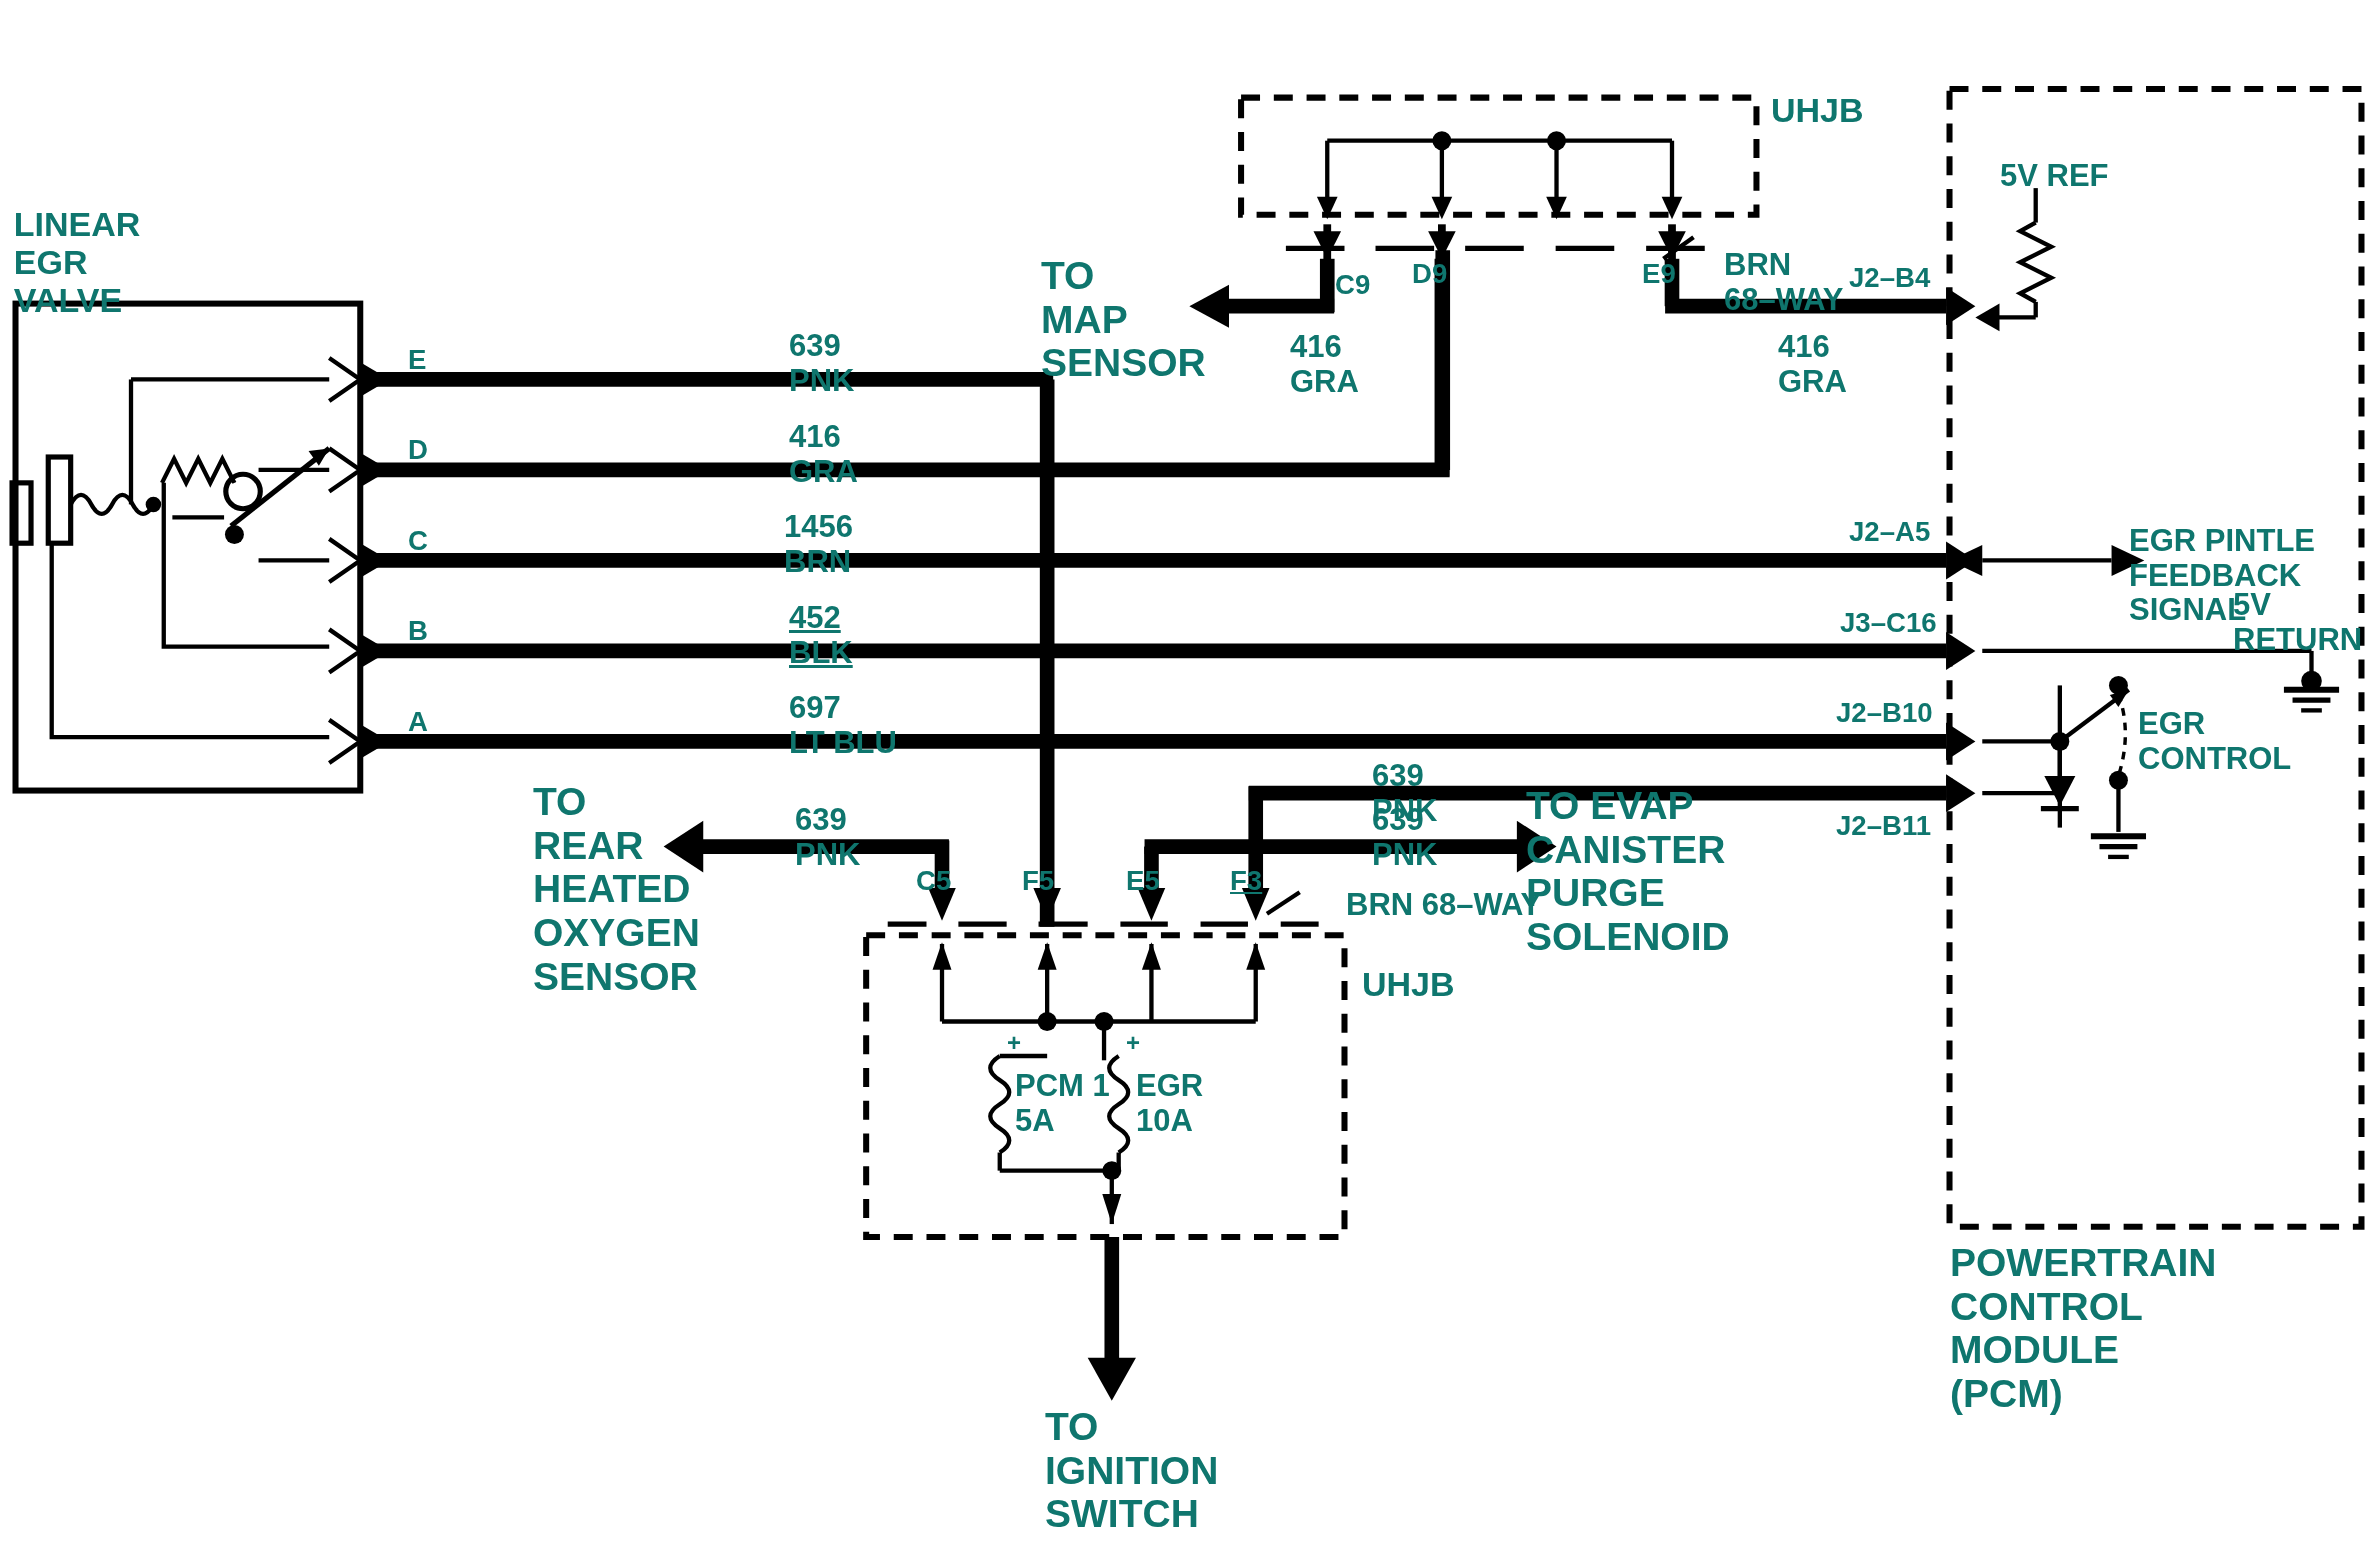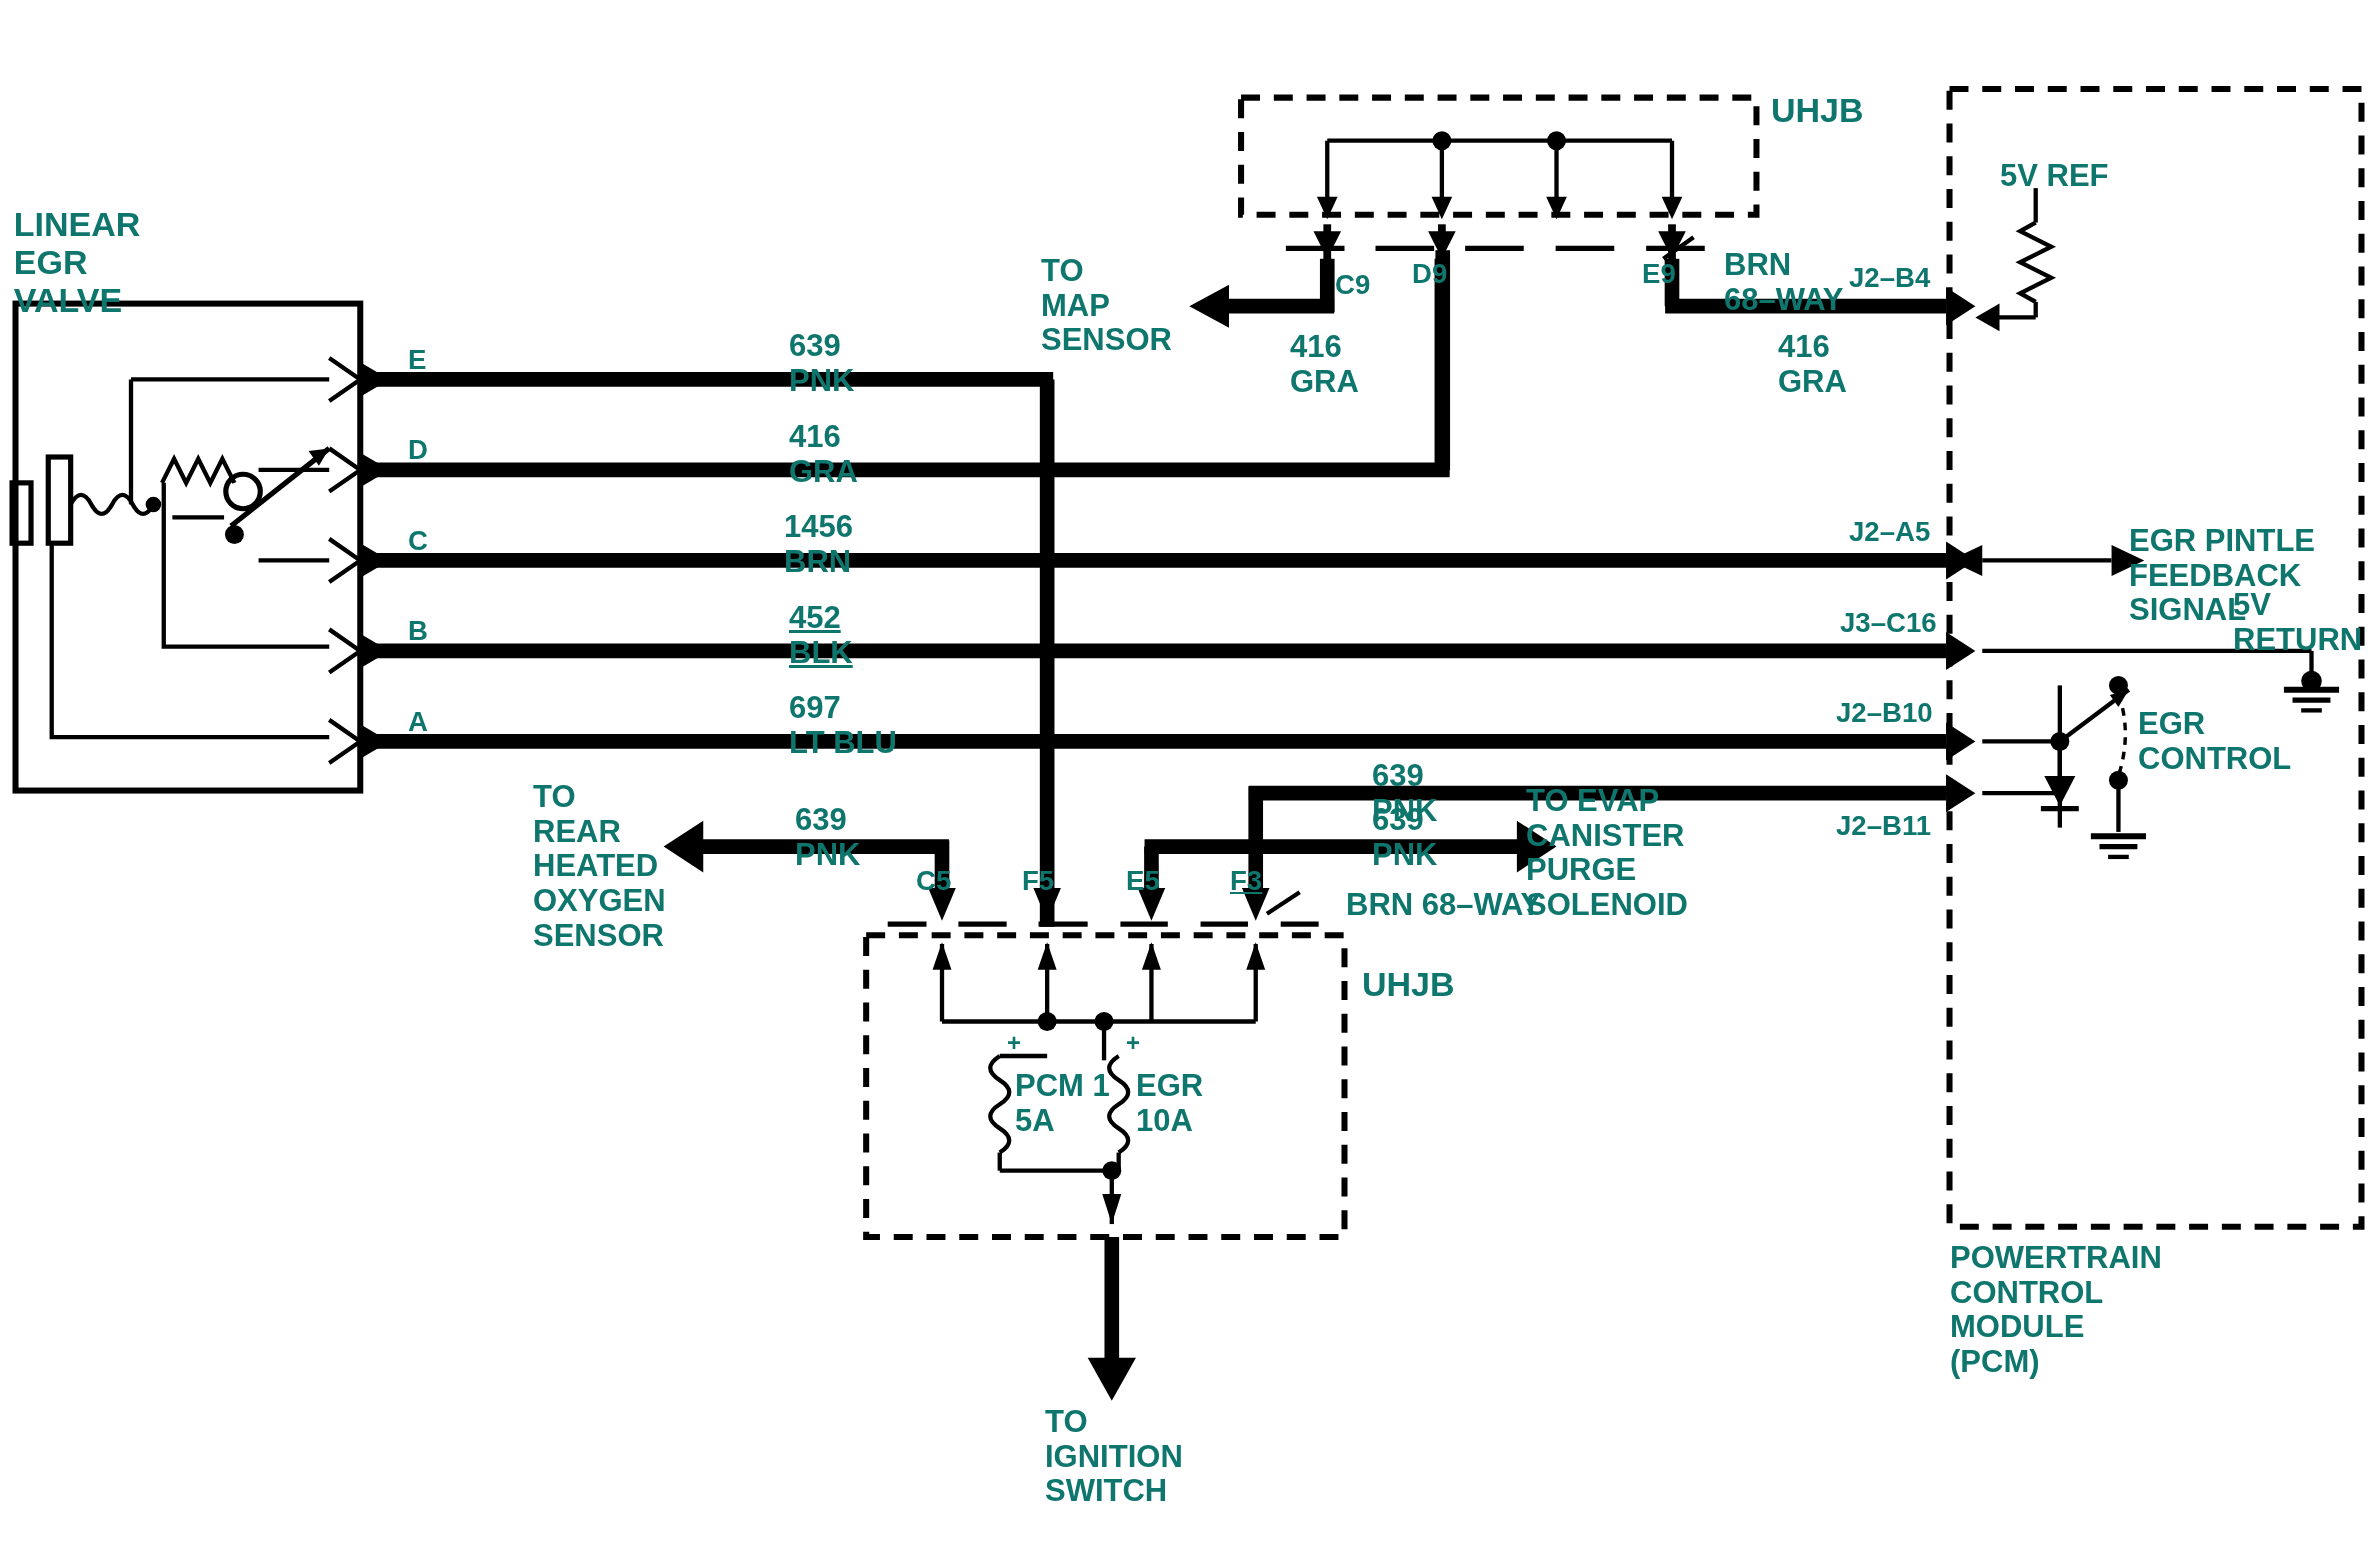--- a/index.html
+++ b/index.html
@@ -20,21 +20,21 @@
     position: absolute;
     font-family: "Liberation Sans", sans-serif;
     font-weight: bold;
     color: #0f766e;
     white-space: pre;
     line-height: 1.12;
   }
   .s28 { font-size: 24px; }
   .s30 { font-size: 31px; }
   .s32 { font-size: 27.6px; }
-  .s36 { font-size: 31px; }
+  .s36 { font-size: 39px; }
   .s40 { font-size: 34px; }
   svg.layer {
     position: absolute;
     left: 0; top: 0;
     width: 2377px;
     height: 1563px;
   }
 </style>
 </head>
 <body>

